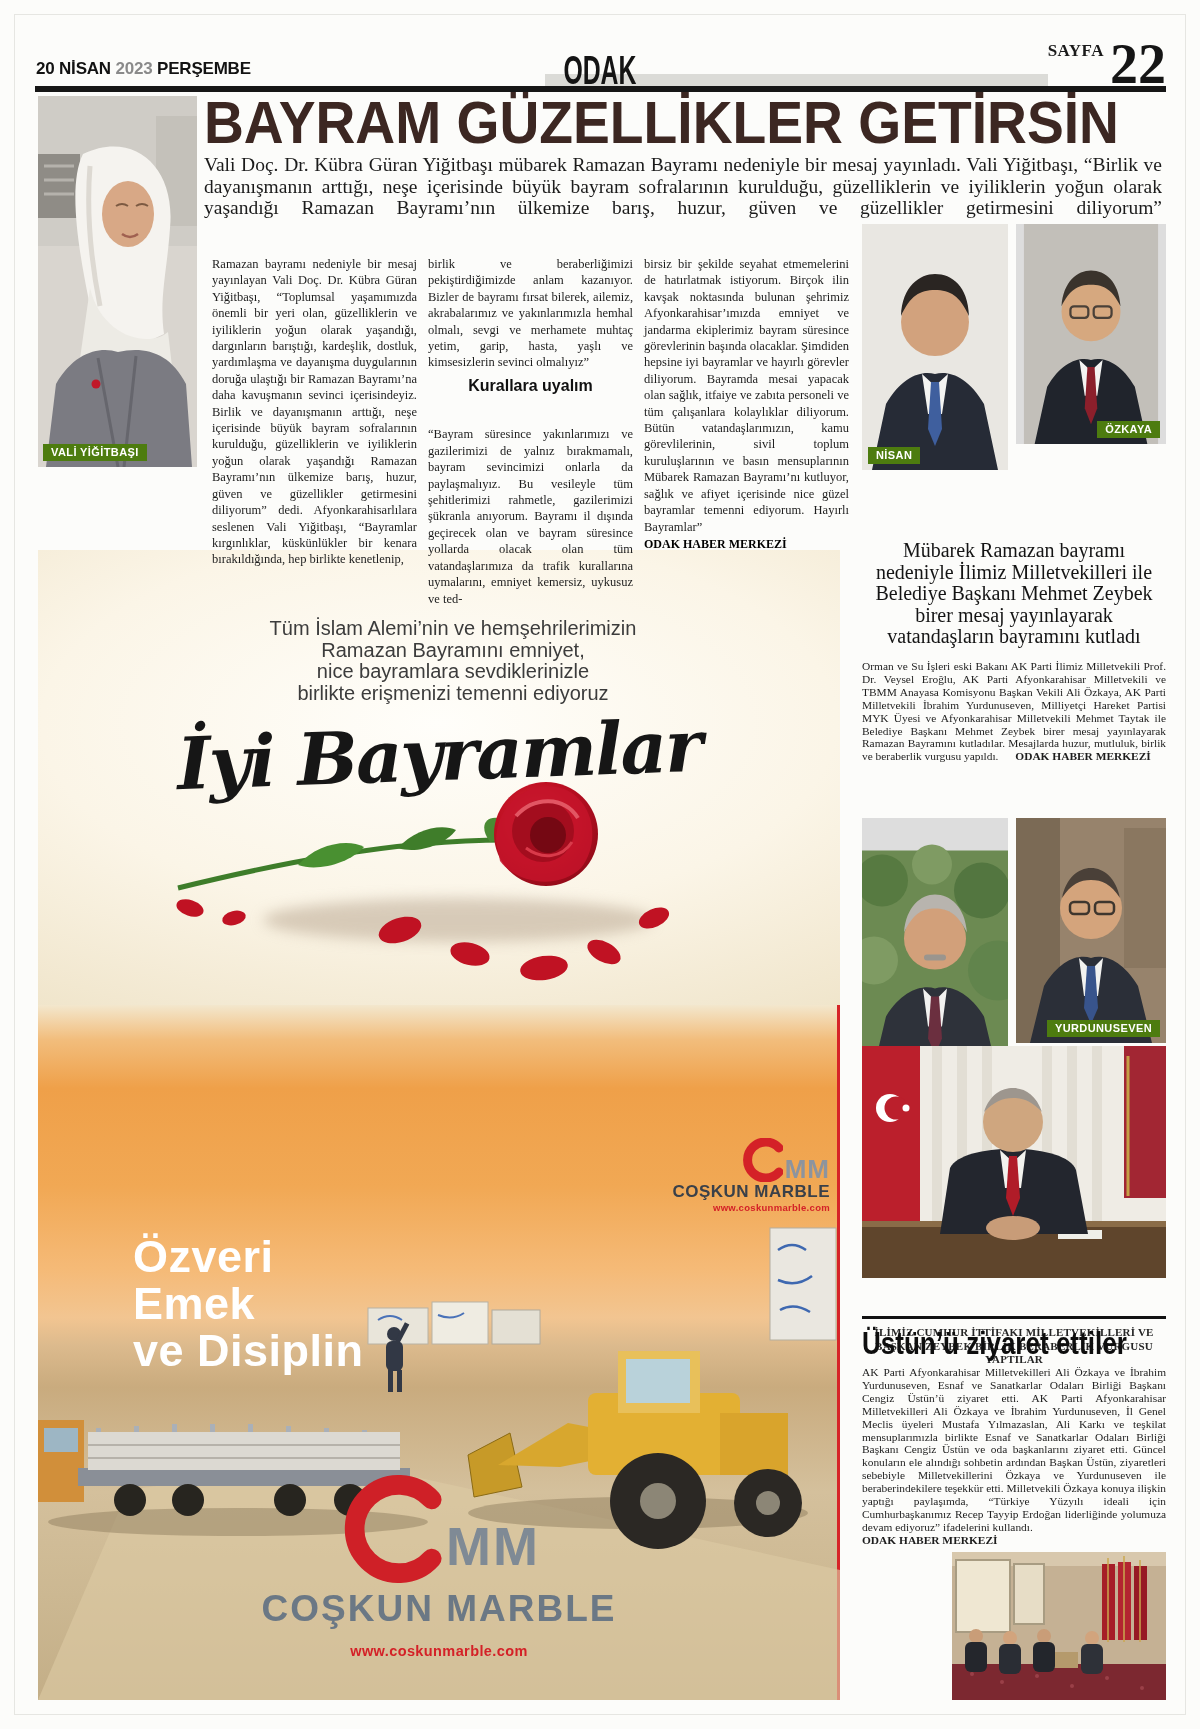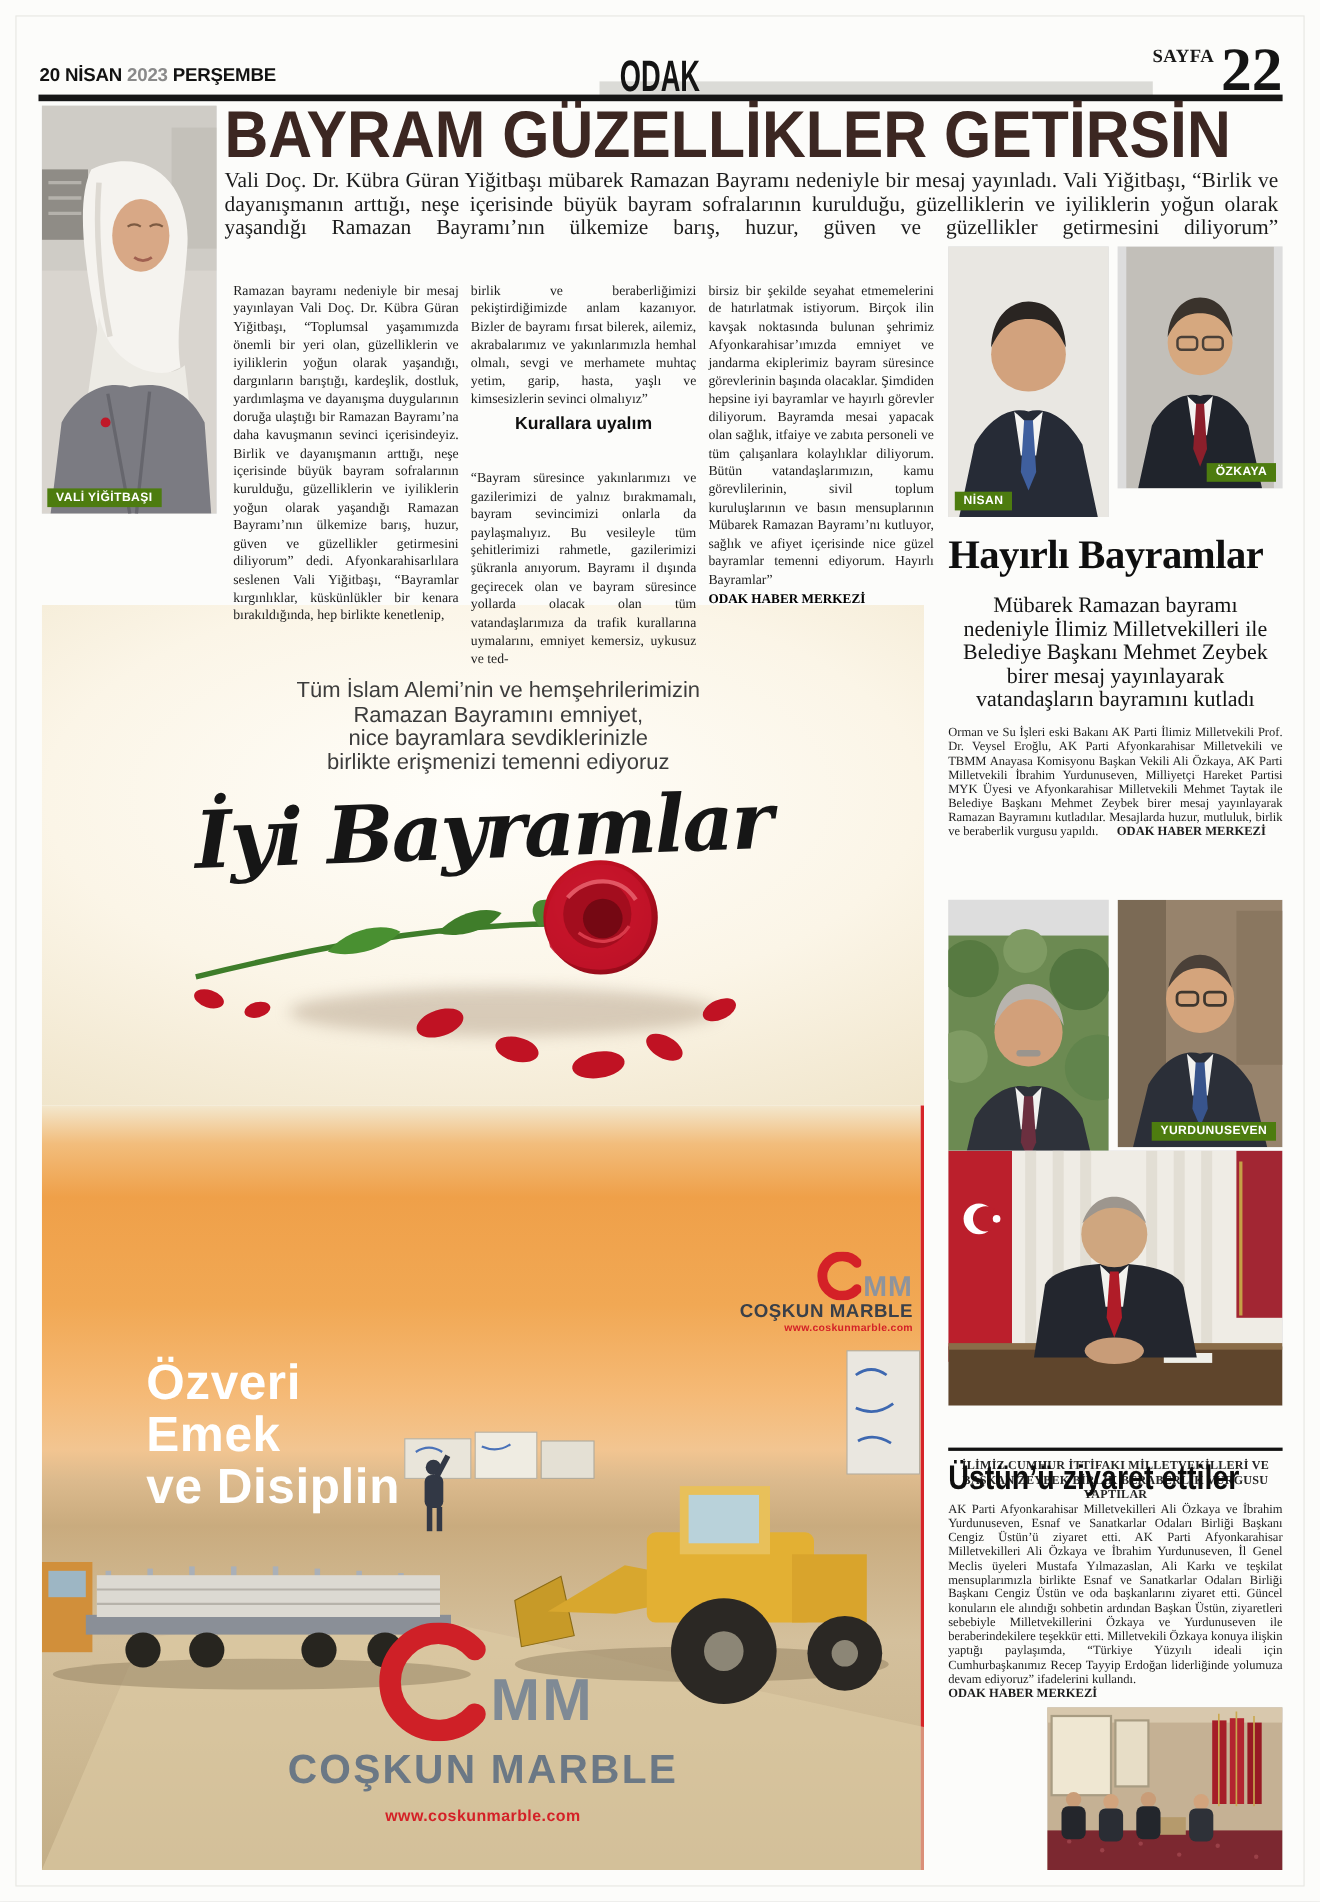--- a/index.html
+++ b/index.html
@@ -272,21 +272,20 @@
       <circle cx="75" cy="98" r="33" fill="#d6a87f"></circle>
       <path d="M42,92 C44,64 60,52 75,52 C91,52 106,64 108,92 C99,74 90,68 75,68 C60,68 51,74 42,92 Z" fill="#3a332c"></path>
       <rect x="52" y="92" width="20" height="13" rx="4" fill="none" stroke="#4a4038" stroke-width="2.5"></rect>
       <rect x="78" y="92" width="20" height="13" rx="4" fill="none" stroke="#4a4038" stroke-width="2.5"></rect>
       <path d="M62,152 L75,164 L88,152 L82,192 L68,192 Z" fill="#f4f4f2"></path>
       <path d="M71,160 L79,160 L82,206 L75,224 L68,206 Z" fill="#8c1f2b"></path>
     </svg>
     <div class="plabel" style="right:6px;bottom:6px;">ÖZKAYA</div>
   </div>
 
-  <div class="abs g-headline" style="left:862px;top:486px;width:304px;">Hayırlı Bayramlar</div>
   <div class="abs g-deck" style="left:862px;top:540px;width:304px;">Mübarek Ramazan bayramı nedeniyle İlimiz Milletvekilleri ile Belediye Başkanı Mehmet Zeybek birer mesaj yayınlayarak vatandaşların bayramını kutladı</div>
   <div class="abs smallbody" style="left:862px;top:660px;width:304px;">
     <span>Orman ve Su İşleri eski Bakanı AK Parti İlimiz Milletvekili Prof. Dr. Veysel Eroğlu, AK Parti Afyonkarahisar Milletvekili ve TBMM Anayasa Komisyonu Başkan Vekili Ali Özkaya, AK Parti Milletvekili İbrahim Yurdunuseven, Milliyetçi Hareket Partisi MYK Üyesi ve Afyonkarahisar Milletvekili Mehmet Taytak ile Belediye Başkanı Mehmet Zeybek birer mesaj yayınlayarak Ramazan Bayramını kutladılar. Mesajlarda huzur, mutluluk, birlik ve beraberlik vurgusu yapıldı.</span>
     <span class="byline" style="margin-left:14px;">ODAK HABER MERKEZİ</span>
   </div>
 
   <div class="photo" style="left:862px;top:818px;width:146px;height:290px;">
     <svg viewBox="0 0 146 225">
       <rect width="146" height="225" fill="#6c8a52"></rect>
       <circle cx="20" cy="30" r="26" fill="#577a41"></circle>

